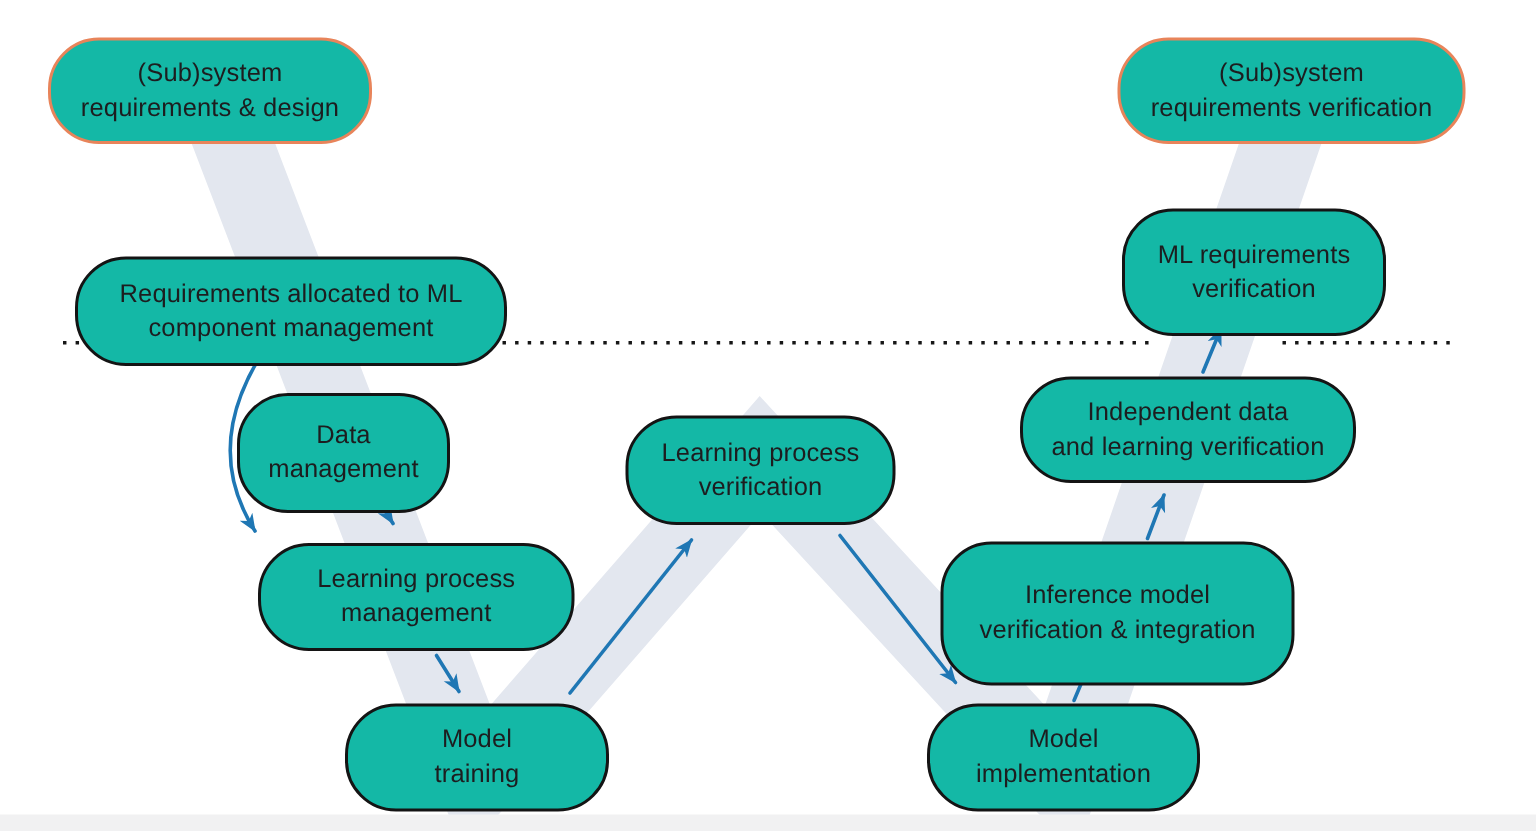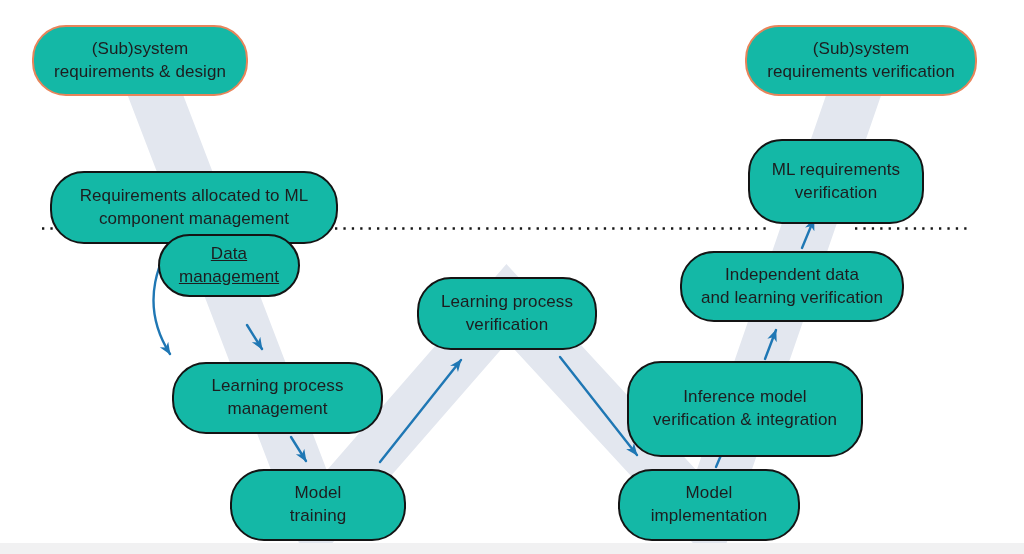--- a/index.html
+++ b/index.html
@@ -58,21 +58,21 @@
   <div class="node orange" style="left:32px;top:25px;width:216px;height:71px;">
     <span class="lbl">(Sub)system
 requirements &amp; design</span>
   </div>
 
   <div class="node black" style="left:50px;top:139px;width:288px;height:73px;margin-top:32px;">
     <span class="lbl">Requirements allocated to ML
 component management</span>
   </div>
 
-  <div class="node black" style="left:158px;top:234px;width:142px;height:63px;text-decoration:underline;">
+  <div class="node black" style="left:158px;top:262px;width:142px;height:80px;">
     <span class="lbl">Data
 management</span>
   </div>
 
   <div class="node black" style="left:172px;top:362px;width:211px;height:72px;">
     <span class="lbl">Learning process
 management</span>
   </div>
 
   <div class="node black" style="left:230px;top:469px;width:176px;height:72px;">

